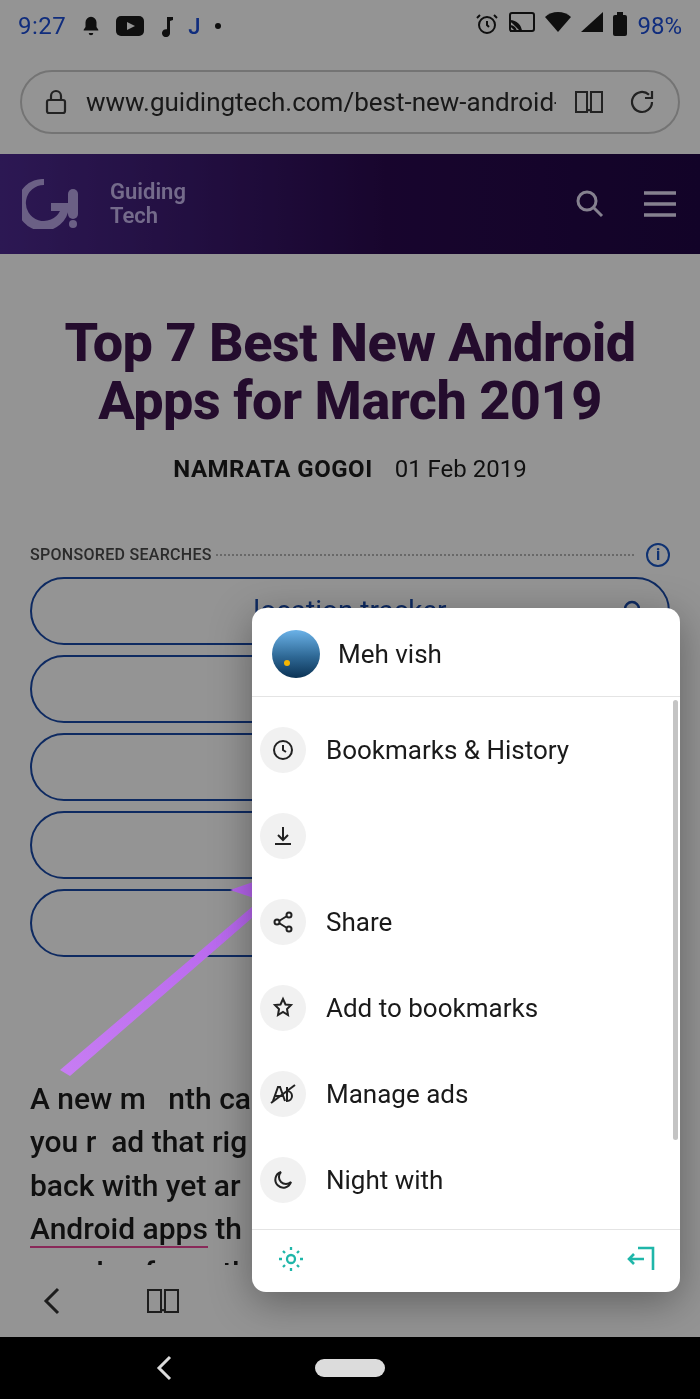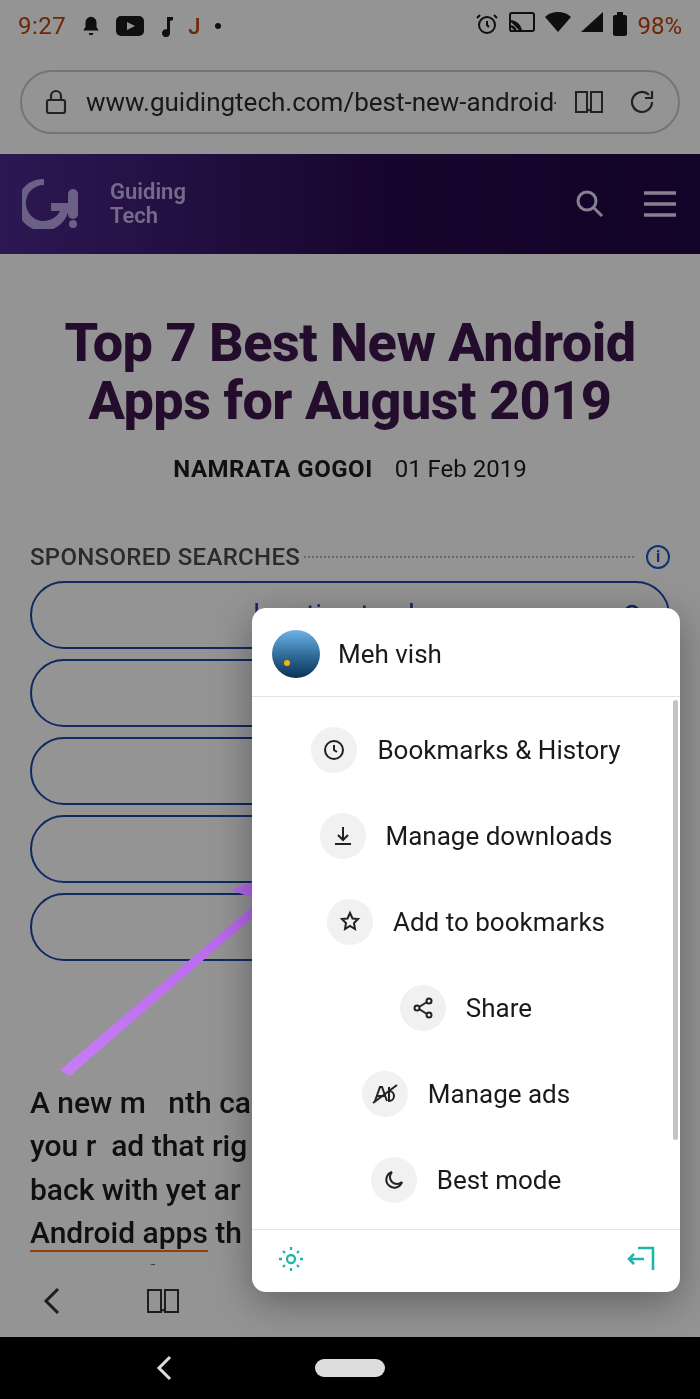--- a/index.html
+++ b/index.html
@@ -1,20 +1,20 @@
 <!DOCTYPE html>
 <html><head>
 <meta charset="utf-8">
 <style>
   * { margin: 0; padding: 0; box-sizing: border-box; font-family: -apple-system, BlinkMacSystemFont, 'Segoe UI', Roboto, sans-serif; }
   html, body { width: 700px; height: 1399px; overflow: hidden; background: #d0c4e3; }
   .device { position: relative; width: 700px; height: 1399px; background: #fff; }
 
   
-  .statusbar { display: flex; align-items: center; justify-content: space-between; height: 52px; padding: 16px 18px; font-size: 24px; color: #c2410c; background: #fff; }
+  .statusbar { display: flex; align-items: center; justify-content: space-between; height: 52px; padding: 16px 18px; font-size: 24px; color: #1d4ed8; background: #fff; }
   .statusbar .left { display: flex; align-items: center; gap: 14px; }
   .statusbar .right { display: flex; gap: 10px; }
   .statusbar .time { font-weight: 400; letter-spacing: .5px; }
   .statusbar .glyph { display: inline-flex; }
 
   
   .urlrow { background: #fff; padding: 18px 20px 20px; }
   .omnibox { display: flex; align-items: center; height: 64px; border: 2px solid #c9c9c9; border-radius: 32px; padding: 0 22px; color: #3b3b3b; font-size: 26px; gap: 18px; }
   .omnibox .url { flex: 1; white-space: nowrap; overflow: hidden; color: #2c2c2c; }
   .omnibox .trail { display: flex; align-items: center; gap: 24px; }
@@ -27,41 +27,41 @@
   .siteheader .hicon { color: #e6dff7; }
 
   
   .article-wrap { background: #fff; padding: 60px 30px 30px; }
   .headline { color: #3f154f; font-size: 54px; font-weight: 800; text-align: center; line-height: 1.08; letter-spacing: -.5px; }
   .byline { text-align: center; margin-top: 24px; font-size: 24px; color: #1d1d1d; }
   .byline .author { font-weight: 700; letter-spacing: .5px; margin-right: 16px; }
 
   .sponsored-wrap { margin-top: 60px; }
   .sponsored-label-row { display: flex; align-items: center; gap: 4px; }
-  .sponsored-label { color: #4b4b4b; font-size: 24px; font-weight: 500; letter-spacing: .3px; }
+  .sponsored-label { color: #4b4b4b; font-size: 16px; font-weight: 500; letter-spacing: .3px; }
   .sponsored-line { flex:1; height:2px; background: repeating-linear-gradient(90deg, #b5b5b5 0, #b5b5b5 2px, transparent 2px, transparent 4px); }
   .info-circ { width:24px; height:24px; border:2px solid #1a56c4; border-radius:50%; color:#1a56c4; display:inline-flex; align-items:center; justify-content:center; font-size:16px; font-weight:700; margin-left:6px; }
 
   .pill { border: 2.5px solid #1949a8; border-radius: 36px; height: 68px; display: flex; align-items: center; justify-content: center; position: relative; margin-top: 10px; }
   .pill:first-of-type { margin-top: 12px; }
   .pill .pill-text { color: #1949a8; font-size: 28px; font-weight: 400; }
   .pill .pill-search { position: absolute; right: 22px; color: #1949a8; }
 
   .body-text { margin-top: 120px; font-size: 30px; color: #1d1d1d; font-weight: 500; line-height: 1.45; }
-  .body-text .ul { border-bottom: 2px solid #f97316; }
+  .body-text .ul { border-bottom: 2px solid #ec4899; }
 
   
   .popup { position: absolute; left: 252px; top: 608px; width: 428px; height: 684px; background: #fff; border-radius: 14px; box-shadow: 0 10px 40px rgba(0,0,0,.35); display:flex; flex-direction:column; }
   .popup .account { display: flex; align-items: center; gap: 18px; padding: 22px 20px 18px; }
   .popup .avatar { width: 48px; height: 48px; border-radius: 50%; background: linear-gradient(180deg,#6bb2e8 0%, #2f6996 55%, #0b3355 100%); position:relative; }
   .popup .avatar::after { content:''; position:absolute; left:12px; bottom:12px; width:6px; height:6px; background:#f7b500; border-radius:50%; }
   .popup .account-name { font-size: 26px; color:#1a1a1a; }
   .popup .sep { height:1px; background:#e4e4e4; }
   .popup .menu { flex:1; overflow:hidden; padding: 10px 0; }
-  .popup .item { display:flex; align-items:center; gap: 20px; padding: 20px 16px; justify-content: center; }
+  .popup .item { display:flex; align-items:center; gap: 20px; padding: 20px 8px; }
   .popup .icn { width:46px; height:46px; border-radius:50%; background:#f1f1f1; display:inline-flex; align-items:center; justify-content:center; color:#222; }
   .popup .item-label { font-size: 26px; color:#1a1a1a; }
   .popup .scrollhint { position:absolute; right:2px; top:92px; width:5px; height:440px; background:#c4c4c4; border-radius:3px; }
   .popup .footer { display:flex; align-items:center; justify-content:space-between; padding: 14px 24px 18px; }
   .popup .footer .ficon { color:#1fb6a9; }
 
   
   .arrow { position:absolute; left:30px; top:860px; width:260px; height:220px; pointer-events:none; }
 
   
@@ -186,21 +186,21 @@
         </svg>
       </span>
     <span class="hicon" style="margin-left:18px">
         <svg width="36" height="28" viewBox="0 0 36 28" stroke="#e6dff7" stroke-width="3.5">
           <path d="M2 3h32M2 14h32M2 25h32"></path>
         </svg>
       </span>
   </div>
 
   <div class="article-wrap">
-    <h1 class="headline">Top 7 Best New Android Apps for August 2019</h1>
+    <h1 class="headline">Top 7 Best New Android Apps for March 2019</h1>
     <div class="byline">
       <span class="author">NAMRATA GOGOI</span>
       <span>01 Feb 2019</span>
     </div>
 
     <div class="sponsored-wrap">
       <div class="sponsored-label-row">
         <span class="sponsored-label">SPONSORED SEARCHES</span>
         <span class="sponsored-line"></span>
         <span class="info-circ">i</span>
@@ -279,57 +279,56 @@
             </svg>
           </span>
         <span class="item-label">Bookmarks &amp; History</span>
       </div>
       <div class="item">
         <span class="icn">
             <svg width="24" height="24" viewBox="0 0 24 24" fill="none" stroke="#222" stroke-width="2">
               <path d="M12 3v12M7 11l5 5 5-5M4 20h16"></path>
             </svg>
           </span>
-        <span class="item-label">Manage downloads</span>
-      </div>
-      <div class="item">
-        <span class="icn">
-            <svg width="24" height="24" viewBox="0 0 24 24" fill="none" stroke="#222" stroke-width="2">
-              <path d="M12 3l2.5 5.5L20 9l-4 4 1 6-5-3-5 3 1-6-4-4 5.5-.5z"></path>
-            </svg>
-          </span>
-        <span class="item-label">Add to bookmarks</span>
       </div>
       <div class="item">
         <span class="icn">
             <svg width="24" height="24" viewBox="0 0 24 24" fill="none" stroke="#222" stroke-width="2">
               <circle cx="6" cy="12" r="2.5"></circle>
               <circle cx="18" cy="5" r="2.5"></circle>
               <circle cx="18" cy="19" r="2.5"></circle>
               <path d="M8 11l8-5M8 13l8 5"></path>
             </svg>
           </span>
         <span class="item-label">Share</span>
       </div>
       <div class="item">
         <span class="icn">
+            <svg width="24" height="24" viewBox="0 0 24 24" fill="none" stroke="#222" stroke-width="2">
+              <path d="M12 3l2.5 5.5L20 9l-4 4 1 6-5-3-5 3 1-6-4-4 5.5-.5z"></path>
+            </svg>
+          </span>
+        <span class="item-label">Add to bookmarks</span>
+      </div>
+      <div class="item">
+        <span class="icn">
             <svg width="26" height="22" viewBox="0 0 26 22" fill="none" stroke="#222" stroke-width="2">
               <path d="M3 18L8 4h2l5 14M5 13h8M17 4v14a5 5 0 0 0 5-5 5 5 0 0 0-5-5"></path>
               <path d="M1 20L25 2"></path>
             </svg>
           </span>
         <span class="item-label">Manage ads</span>
       </div>
       <div class="item">
         <span class="icn">
             <svg width="24" height="24" viewBox="0 0 24 24" fill="none" stroke="#222" stroke-width="2">
               <path d="M20 14A8 8 0 1 1 10 4a6.5 6.5 0 0 0 10 10z"></path>
             </svg>
           </span>
-        <span class="item-label">Best mode</span>
+        <span class="item-label">Night with</span>
       </div>
     </div>
     <div class="scrollhint"></div>
     <div class="sep"></div>
     <div class="footer">
       <span class="ficon">
           <svg width="30" height="30" viewBox="0 0 30 30" fill="none" stroke="#1fb6a9" stroke-width="2.3">
             <circle cx="15" cy="15" r="4"></circle>
             <path d="M15 3v3M15 24v3M27 15h-3M6 15H3M23 7l-2 2M9 21l-2 2M23 23l-2-2M9 9L7 7"></path>
           </svg>

